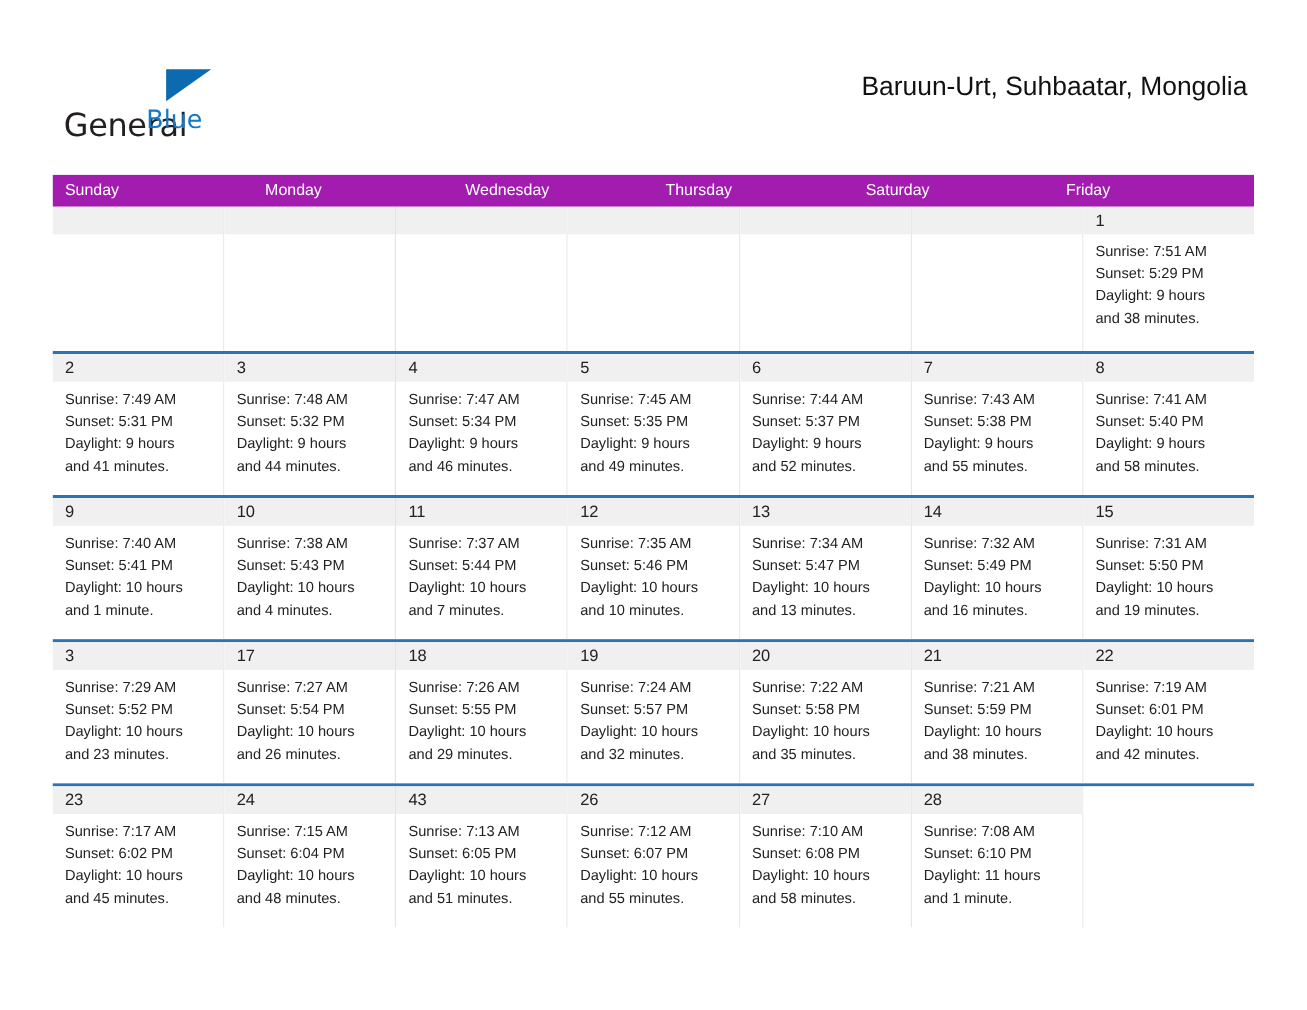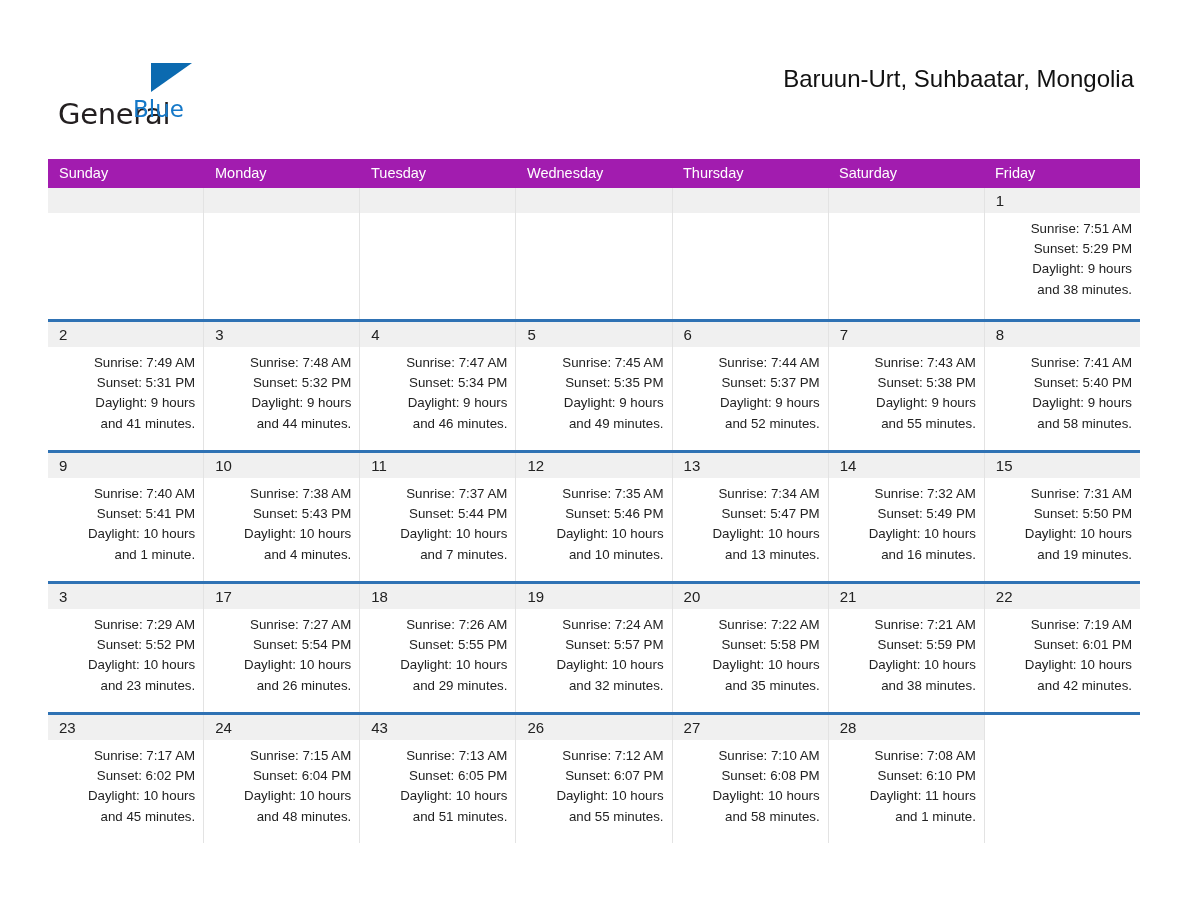--- a/index.html
+++ b/index.html
@@ -137,21 +137,20 @@
     padding-left: 11px;
     box-sizing: border-box;
   }
   .day-num {
     font-size: 15px;
     line-height: 25px;
     color: #222222;
   }
   .day-body {
     padding: 6px 8px 0 11px;
-    text-align: right;
   }
   .day-body .line {
     font-size: 13.3px;
     line-height: 20.2px;
     color: #222222;
     white-space: nowrap;
   }
   .day.blank .day-num-bar { background: #ffffff; }
   .day.blank { border-right: none; }
 </style>
@@ -171,21 +170,20 @@
     <div class="title-block">
       <div class="location-title">Baruun-Urt, Suhbaatar, Mongolia</div>
     </div>
 
   </div>
 
   <div class="calendar">
     <div class="cal-head" id="weekday-row">
         <div class="hcell">Sunday</div>
         <div class="hcell">Monday</div>
-        <div class="hcell">Tuesday</div>
         <div class="hcell">Wednesday</div>
         <div class="hcell">Thursday</div>
         <div class="hcell">Saturday</div>
         <div class="hcell">Friday</div>
       </div>
     <div id="weeks-container">
         <div class="week first">
           <div class="day empty">
             <div class="day-num-bar"><span class="day-num"></span></div>
           </div>

